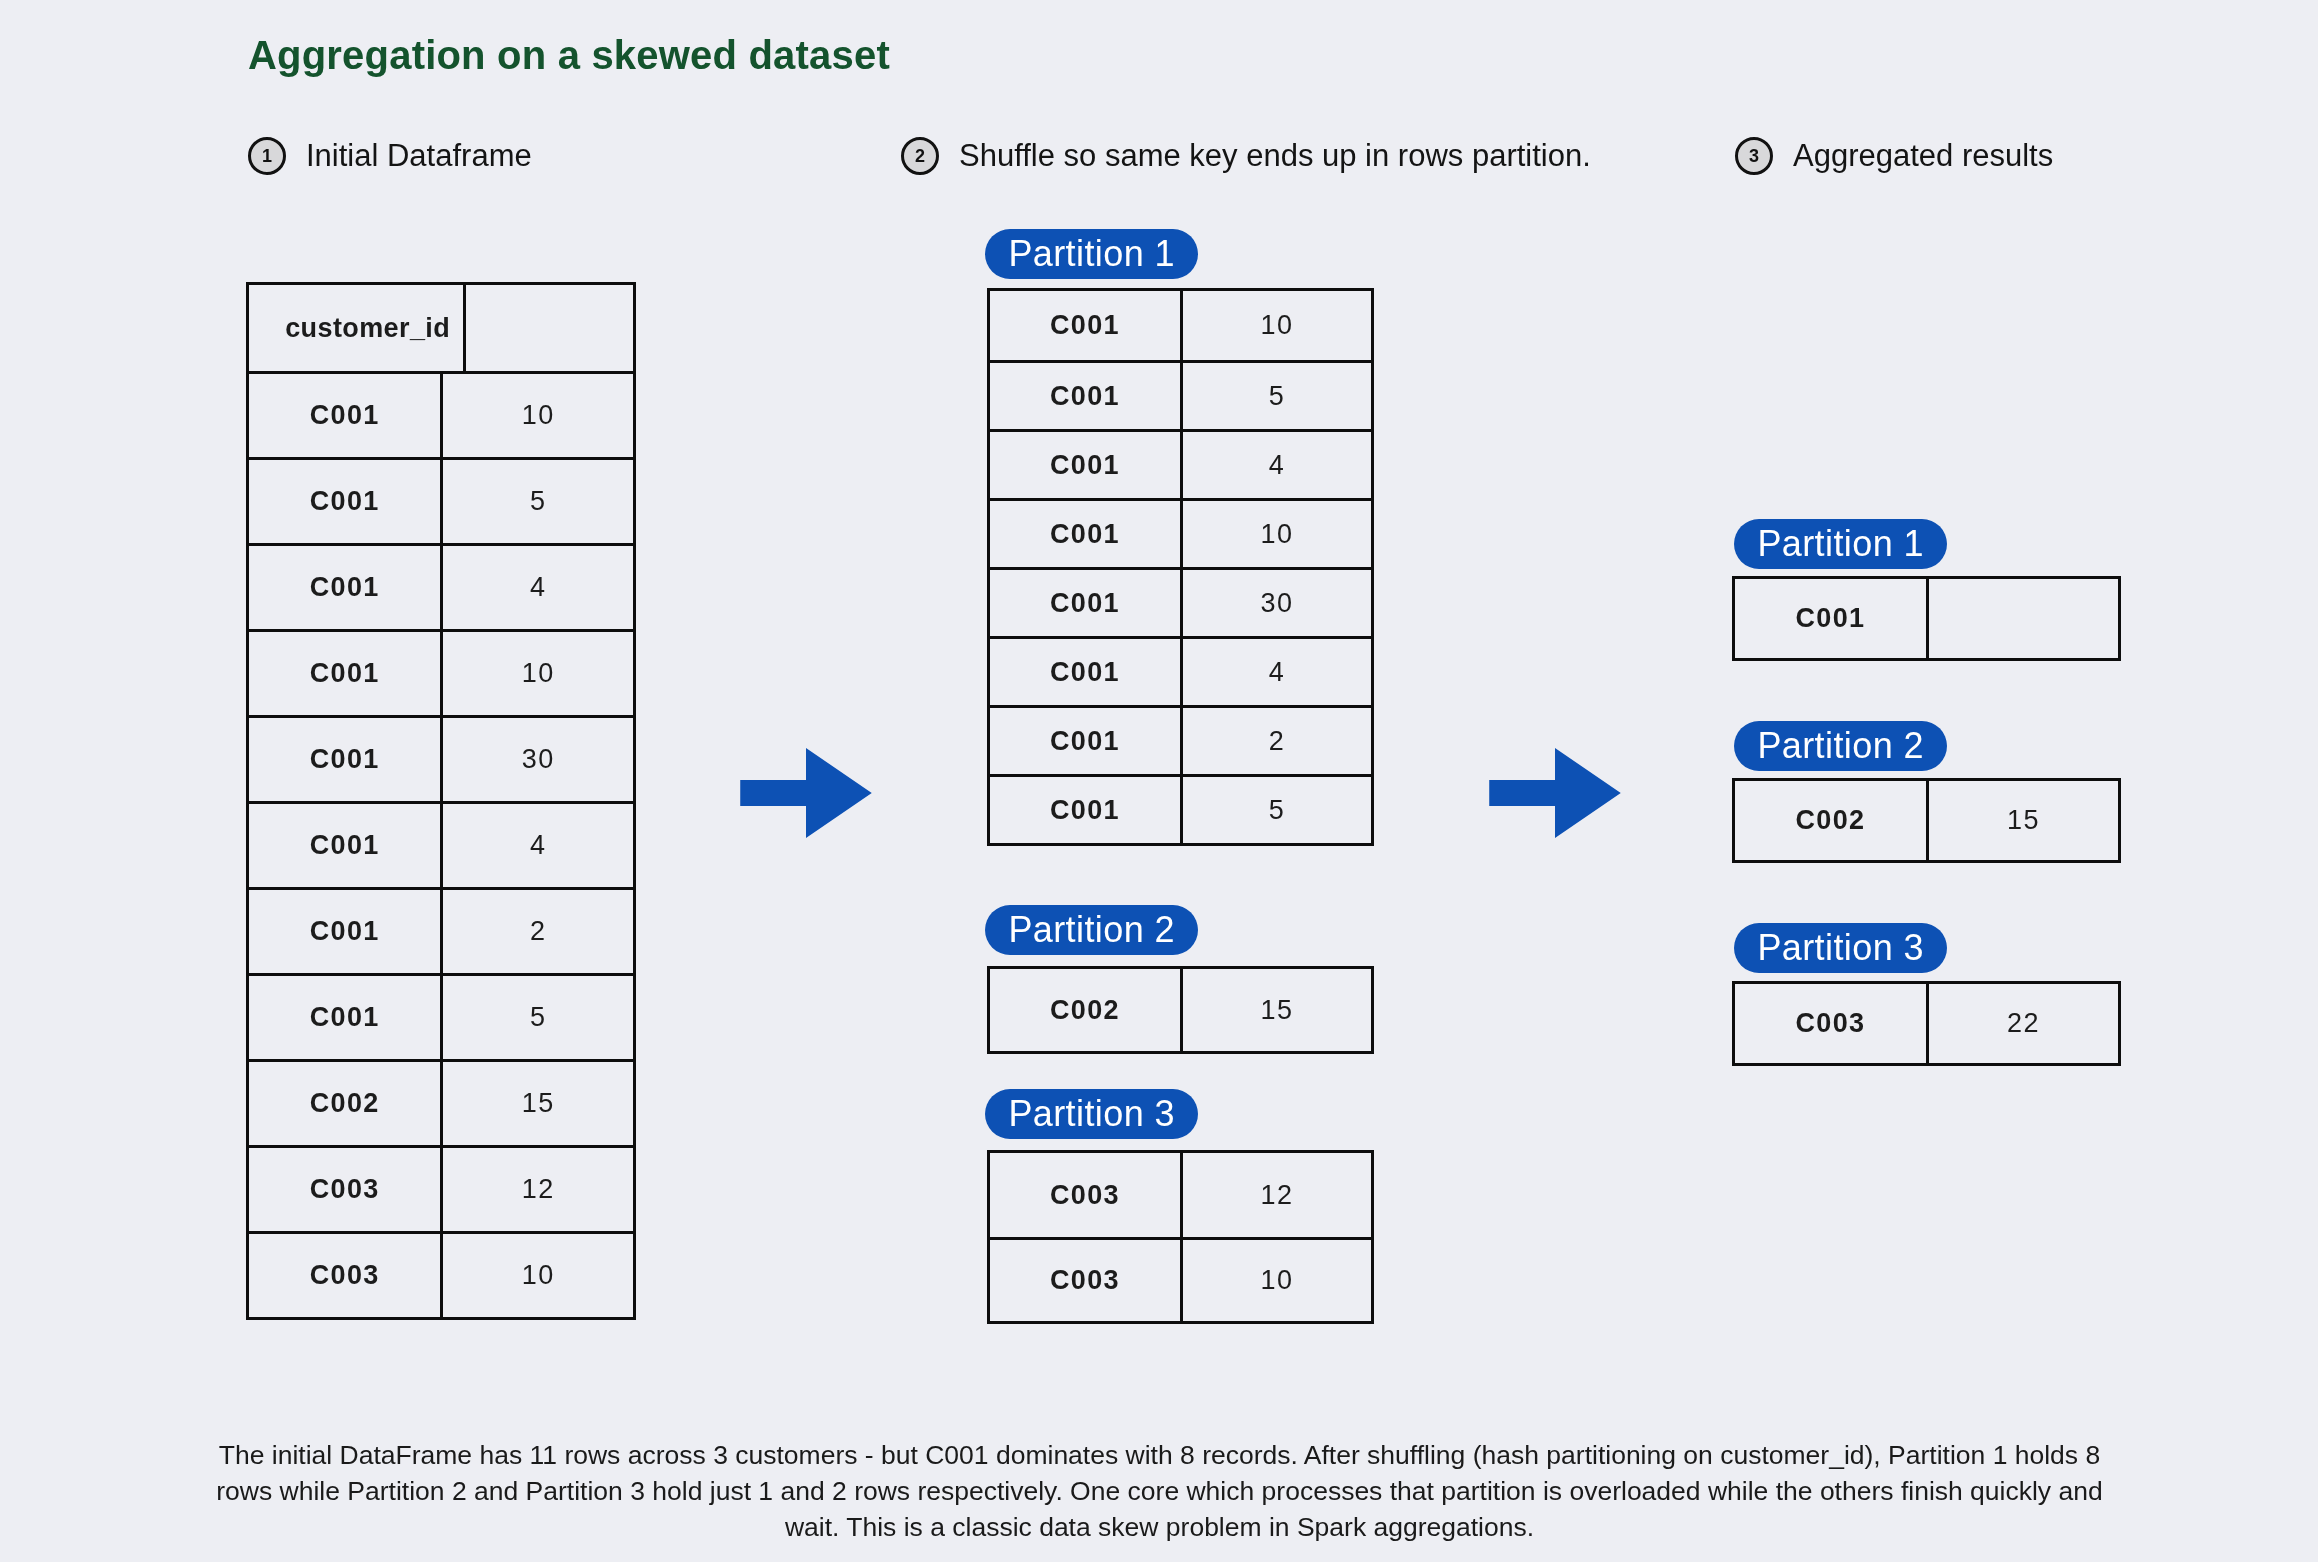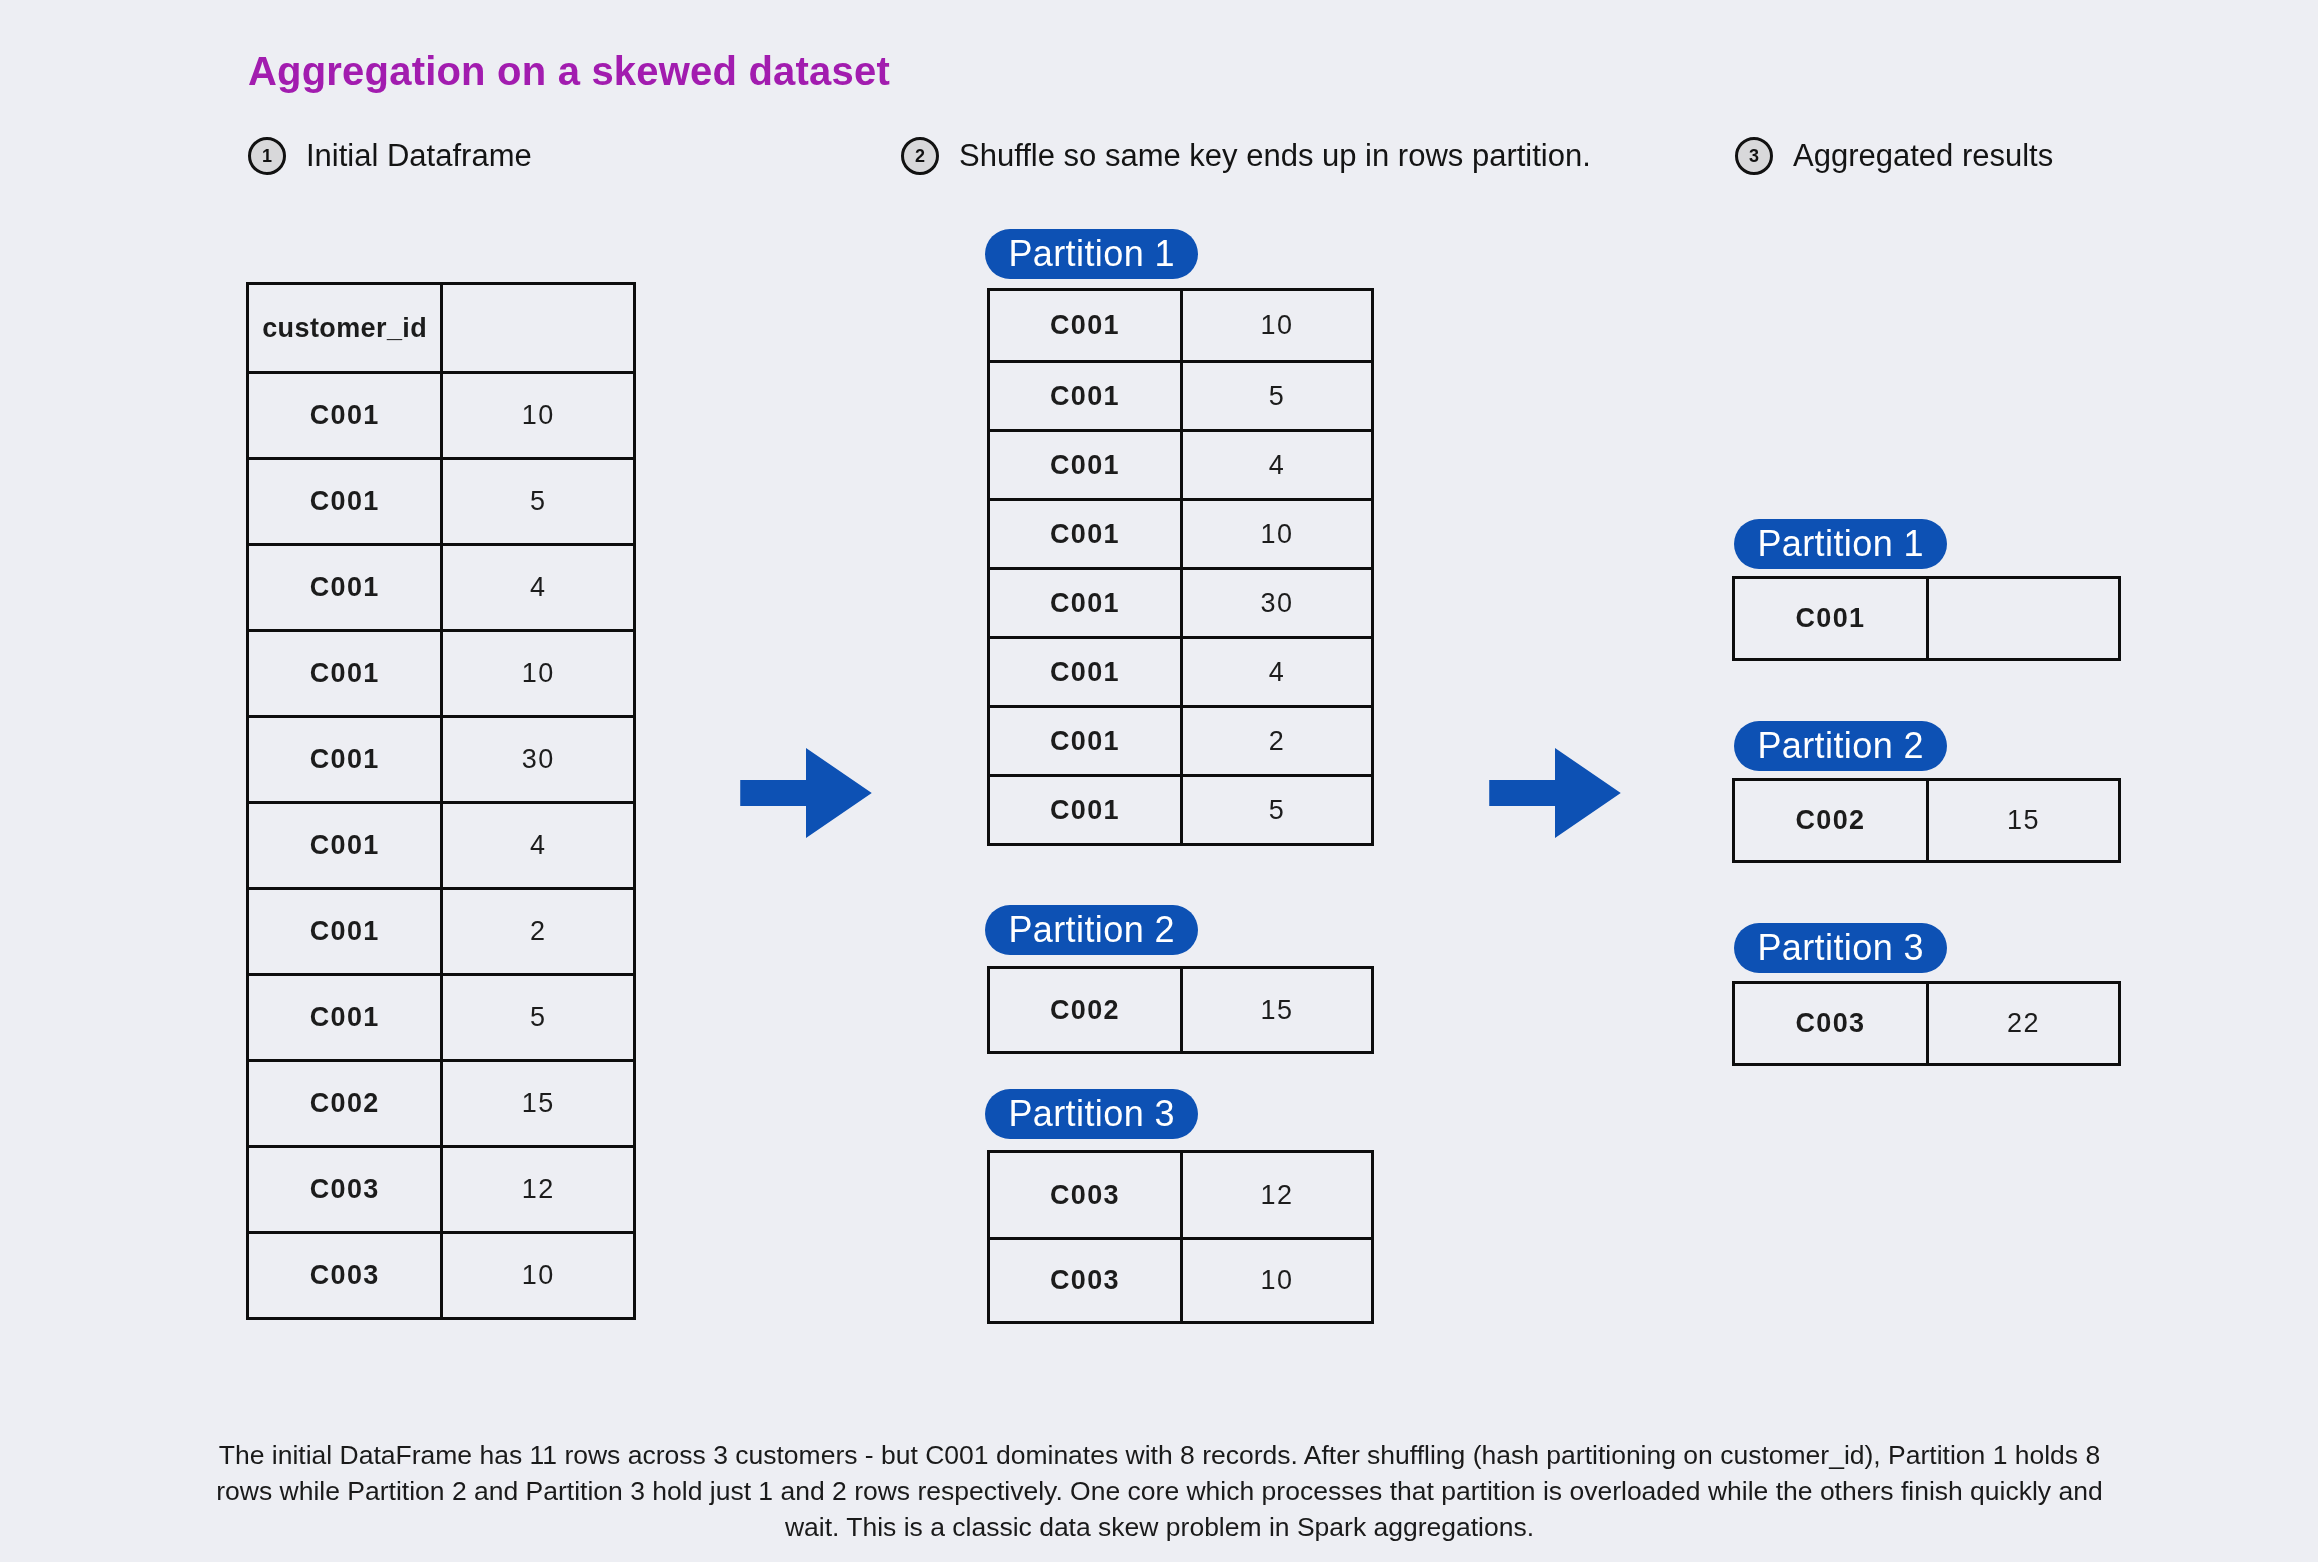--- a/index.html
+++ b/index.html
@@ -6,22 +6,22 @@
   * { box-sizing:border-box; }
   html,body { margin:0; padding:0; }
   body { background:#cfd0d6; }
   #canvas {
     position:relative; width:2319px; height:1563px; overflow:hidden;
     background:var(--bg);
     font-family:"Liberation Sans", sans-serif;
     color:var(--ink);
   }
   .title {
-    position:absolute; left:248px; top:49px; margin:0;
-    font-size:40px; font-weight:700; letter-spacing:0.2px; color:#a21caf;
+    position:absolute; left:248px; top:33px; margin:0;
+    font-size:40px; font-weight:700; letter-spacing:0.2px; color:#14532d;
   }
   .step {
     position:absolute; top:136px; height:40px;
     display:flex; align-items:center; gap:20px;
   }
   .step-circle {
     width:38px; height:38px; border-radius:50%;
     background:#d8d8da; border:3.5px solid #111;
     display:flex; align-items:center; justify-content:center;
     font-size:18px; font-weight:700; color:#111; flex:0 0 auto;
@@ -34,21 +34,21 @@
     font-size:36px; letter-spacing:0.4px; white-space:nowrap;
   }
   .dtable { position:absolute; border:3.5px solid var(--line); background:transparent; }
   .trow { display:flex; }
   .trow + .trow { border-top:3.5px solid var(--line); }
   .tcell {
     flex:1 1 50%; display:flex; align-items:center; justify-content:center;
     font-size:27px; letter-spacing:1.3px; color:#1c1c1c; overflow:hidden;
   }
   .tcell:first-child { flex:0 0 50.6%; border-right:3.5px solid var(--line);font-weight:bold; }
-  .thead .tcell { font-weight:700; letter-spacing:0.4px; }
+  .thead .tcell { font-weight:700; letter-spacing:0.4px;margin-left:23px; }
   .initial .trow { height:86px; }
   .mid8 .trow { height:69px; }
   .mid1 .trow { height:82px; }
   .mid2 .trow { height:84px; }
   .rt .trow { height:79px; }
   .arrow { position:absolute; width:132px; height:90px; }
   .caption {
     position:absolute; top:1429px; left:0; right:0; margin:8px auto;
     width:1936px; text-align:center;
     font-size:26.5px; line-height:36px; color:#1a1a1a;

